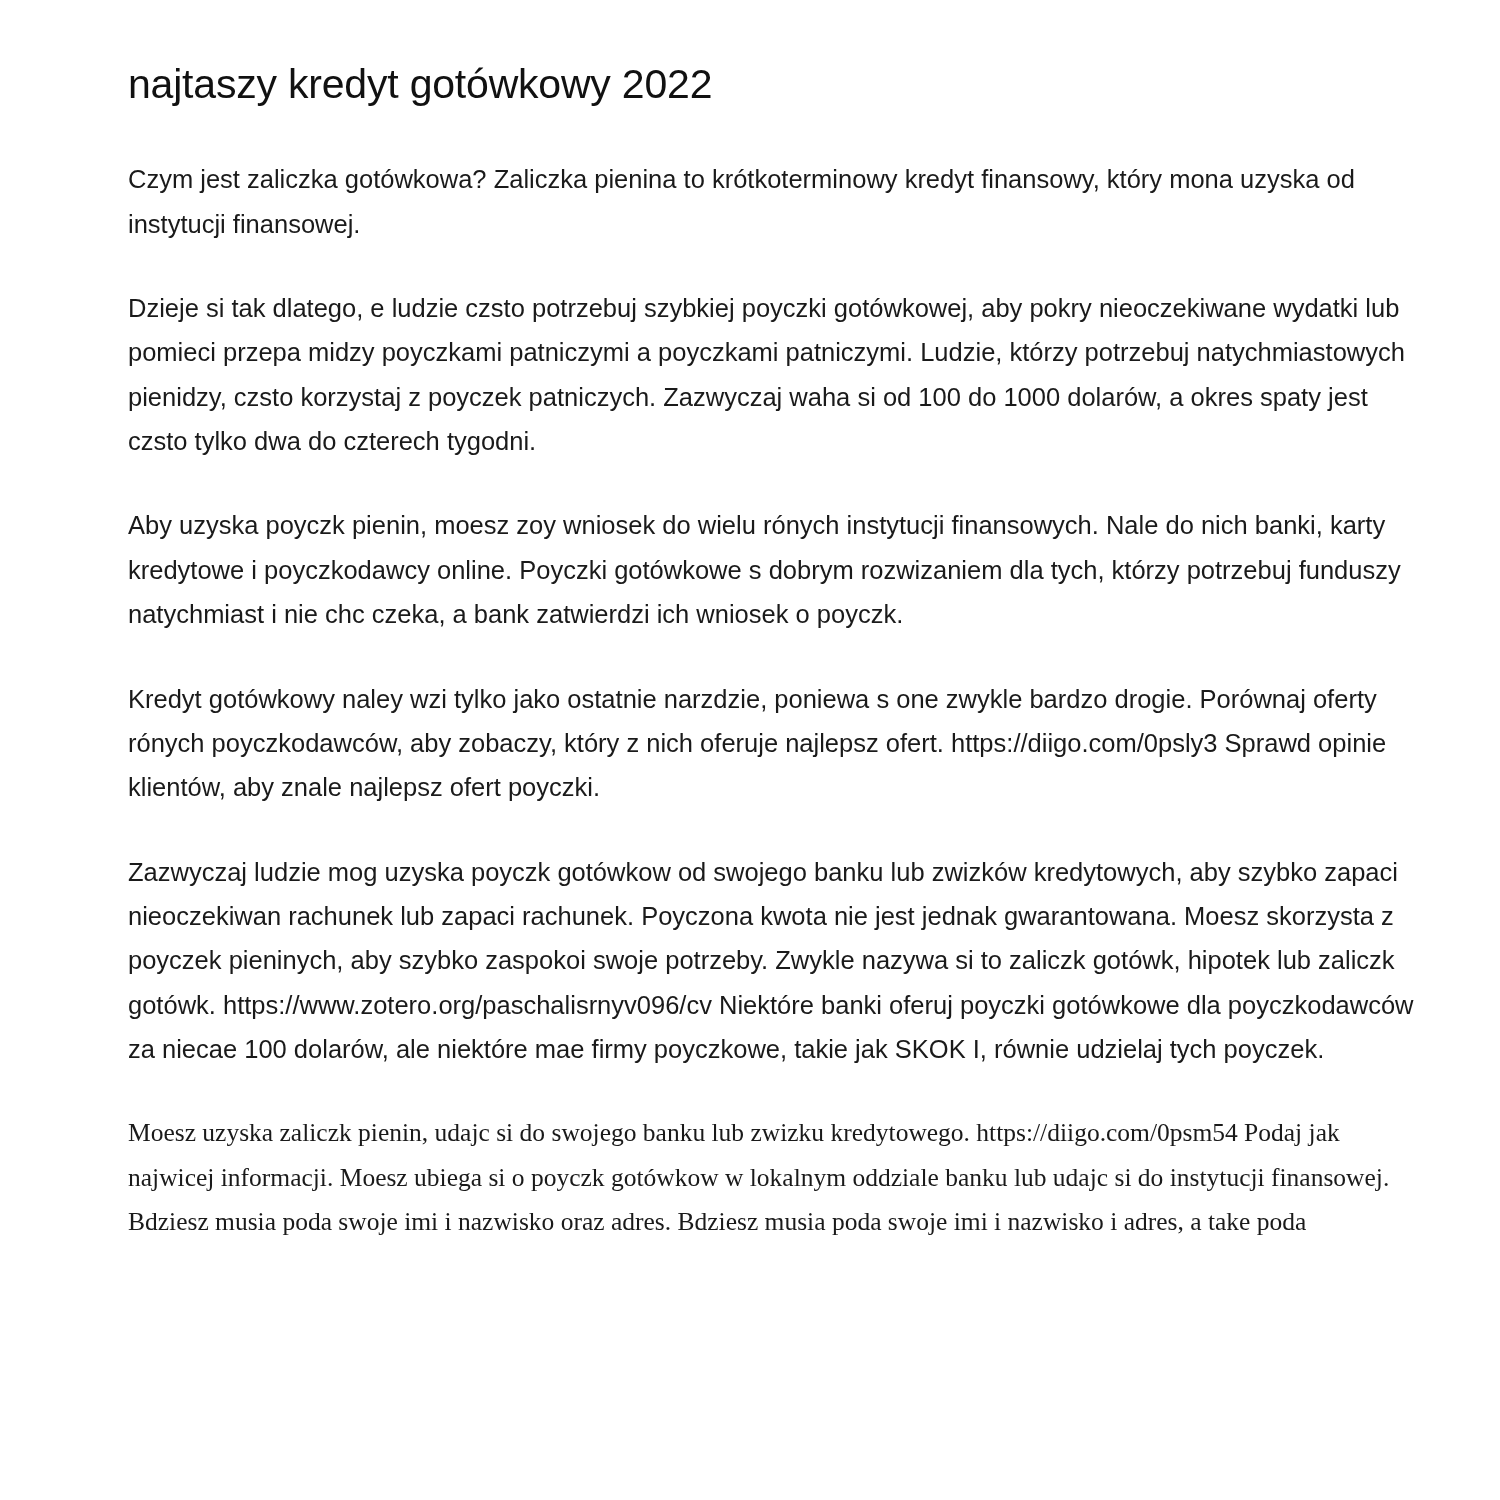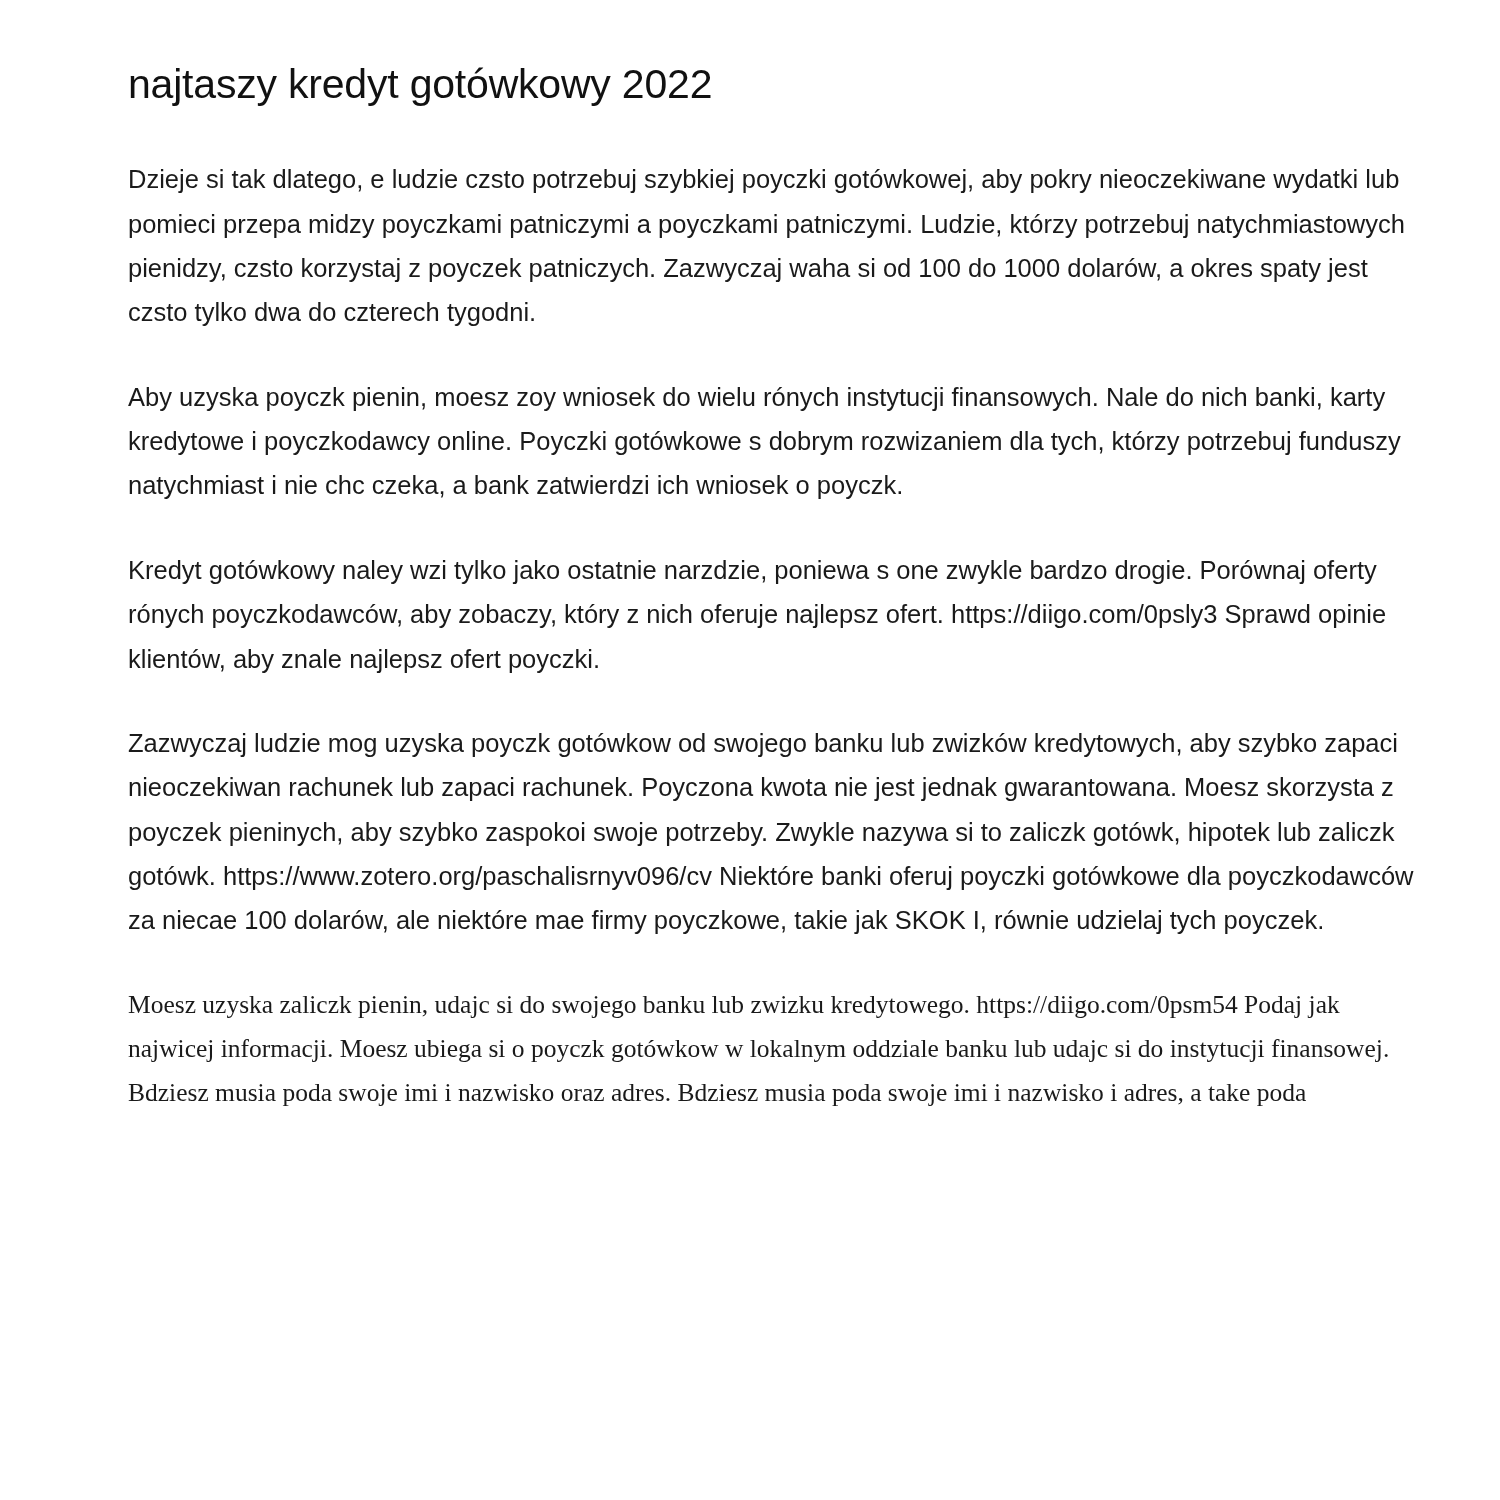--- a/index.html
+++ b/index.html
@@ -45,19 +45,20 @@
     margin-bottom: 0;
     font-family: Liberation Serif, serif;
   }
 </style>
 </head>
 <body>
 
 <div class="page">
   <h1 class="doc-title">najtaszy kredyt gotówkowy 2022</h1>
   <div class="doc-body">
+    <p class="para">Czym jest zaliczka gotówkowa? Zaliczka pienina to krótkoterminowy kredyt finansowy, który mona uzyska od instytucji finansowej.</p>
     <p class="para">Dzieje si tak dlatego, e ludzie czsto potrzebuj szybkiej poyczki gotówkowej, aby pokry nieoczekiwane wydatki lub pomieci przepa midzy poyczkami patniczymi a poyczkami patniczymi. Ludzie, którzy potrzebuj natychmiastowych pienidzy, czsto korzystaj z poyczek patniczych. Zazwyczaj waha si od 100 do 1000 dolarów, a okres spaty jest czsto tylko dwa do czterech tygodni.</p>
     <p class="para">Aby uzyska poyczk pienin, moesz zoy wniosek do wielu rónych instytucji finansowych. Nale do nich banki, karty kredytowe i poyczkodawcy online. Poyczki gotówkowe s dobrym rozwizaniem dla tych, którzy potrzebuj funduszy natychmiast i nie chc czeka, a bank zatwierdzi ich wniosek o poyczk.</p>
     <p class="para">Kredyt gotówkowy naley wzi tylko jako ostatnie narzdzie, poniewa s one zwykle bardzo drogie. Porównaj oferty rónych poyczkodawców, aby zobaczy, który z nich oferuje najlepsz ofert. https://diigo.com/0psly3 Sprawd opinie klientów, aby znale najlepsz ofert poyczki.</p>
     <p class="para">Zazwyczaj ludzie mog uzyska poyczk gotówkow od swojego banku lub zwizków kredytowych, aby szybko zapaci nieoczekiwan rachunek lub zapaci rachunek. Poyczona kwota nie jest jednak gwarantowana. Moesz skorzysta z poyczek pieninych, aby szybko zaspokoi swoje potrzeby. Zwykle nazywa si to zaliczk gotówk, hipotek lub zaliczk gotówk. https://www.zotero.org/paschalisrnyv096/cv Niektóre banki oferuj poyczki gotówkowe dla poyczkodawców za niecae 100 dolarów, ale niektóre mae firmy poyczkowe, takie jak SKOK I, równie udzielaj tych poyczek.</p>
     <p class="para">Moesz uzyska zaliczk pienin, udajc si do swojego banku lub zwizku kredytowego. https://diigo.com/0psm54 Podaj jak najwicej informacji. Moesz ubiega si o poyczk gotówkow w lokalnym oddziale banku lub udajc si do instytucji finansowej. Bdziesz musia poda swoje imi i nazwisko oraz adres. Bdziesz musia poda swoje imi i nazwisko i adres, a take poda</p>
   </div>
 </div>
 
 </body></html>

